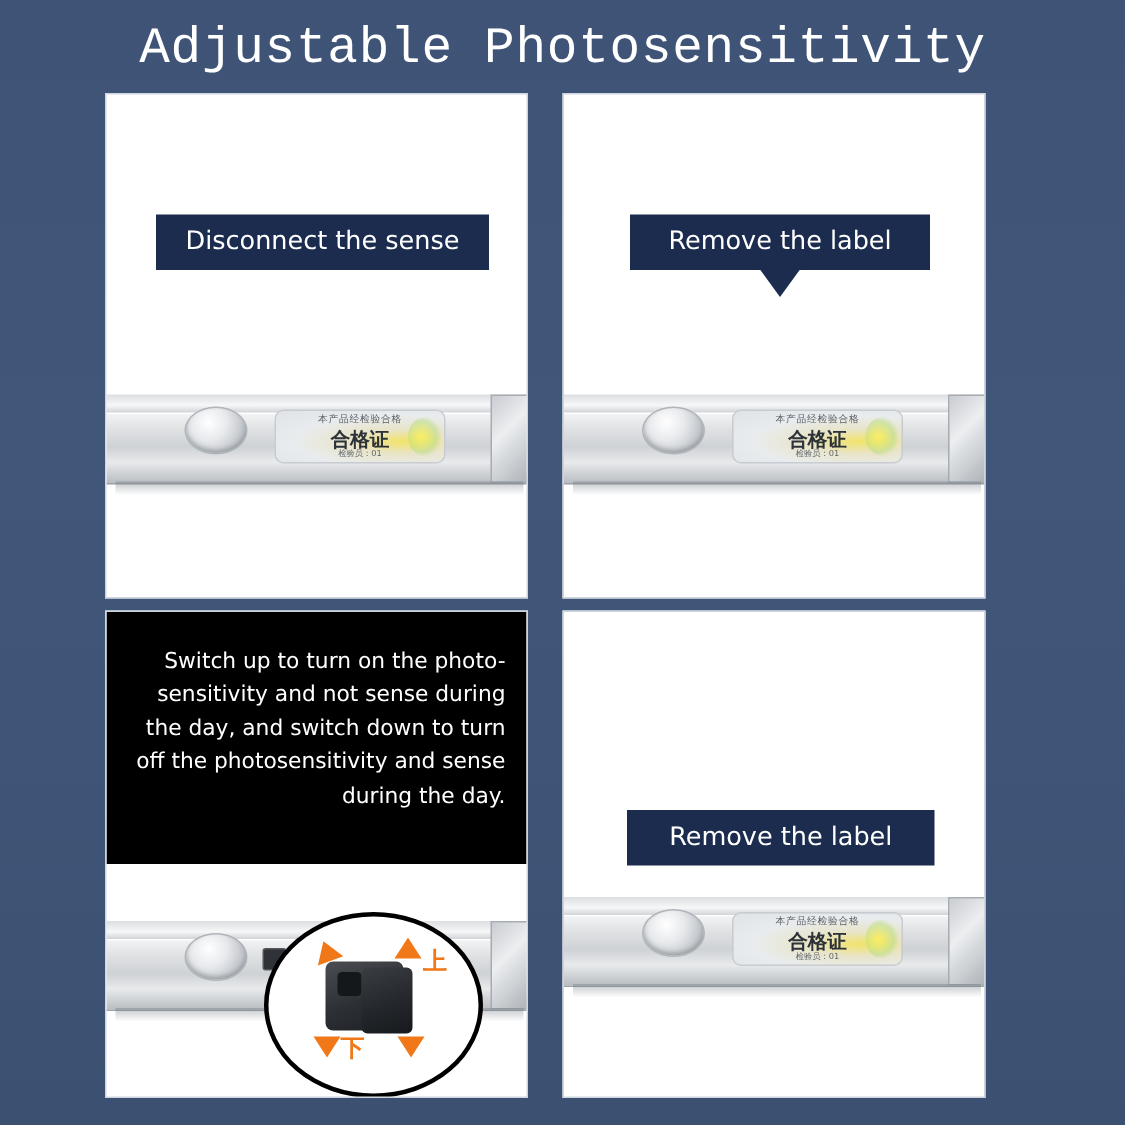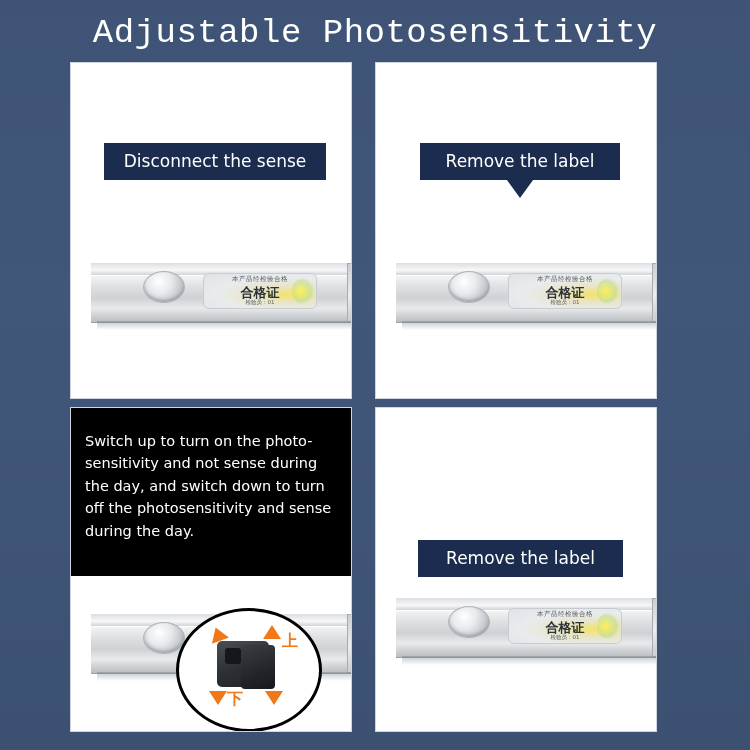--- a/index.html
+++ b/index.html
@@ -80,30 +80,29 @@
     left: 0;
     top: 0;
     width: 280px;
     height: 168px;
     background: #000000;
     color: #ffffff;
     box-sizing: border-box;
     padding: 22px 14px 10px 14px;
     font-size: 14.5px;
     line-height: 1.55;
-    text-align: left;
+    text-align: right;
   }
 
   
   .bar-wrap {
     position: absolute;
     left: 0;
     width: 280px;
     height: 120px;
-    margin-left: 20px;
   }
   .bar-wrap.b1 { top: 190px; }
   .bar-wrap.b2 { top: 190px; }
   .bar-wrap.b3 { top: 196px; }
   .bar-wrap.b4 { top: 180px; }
 
   .bar-body {
     position: absolute;
     left: 0px;
     top: 22px;

